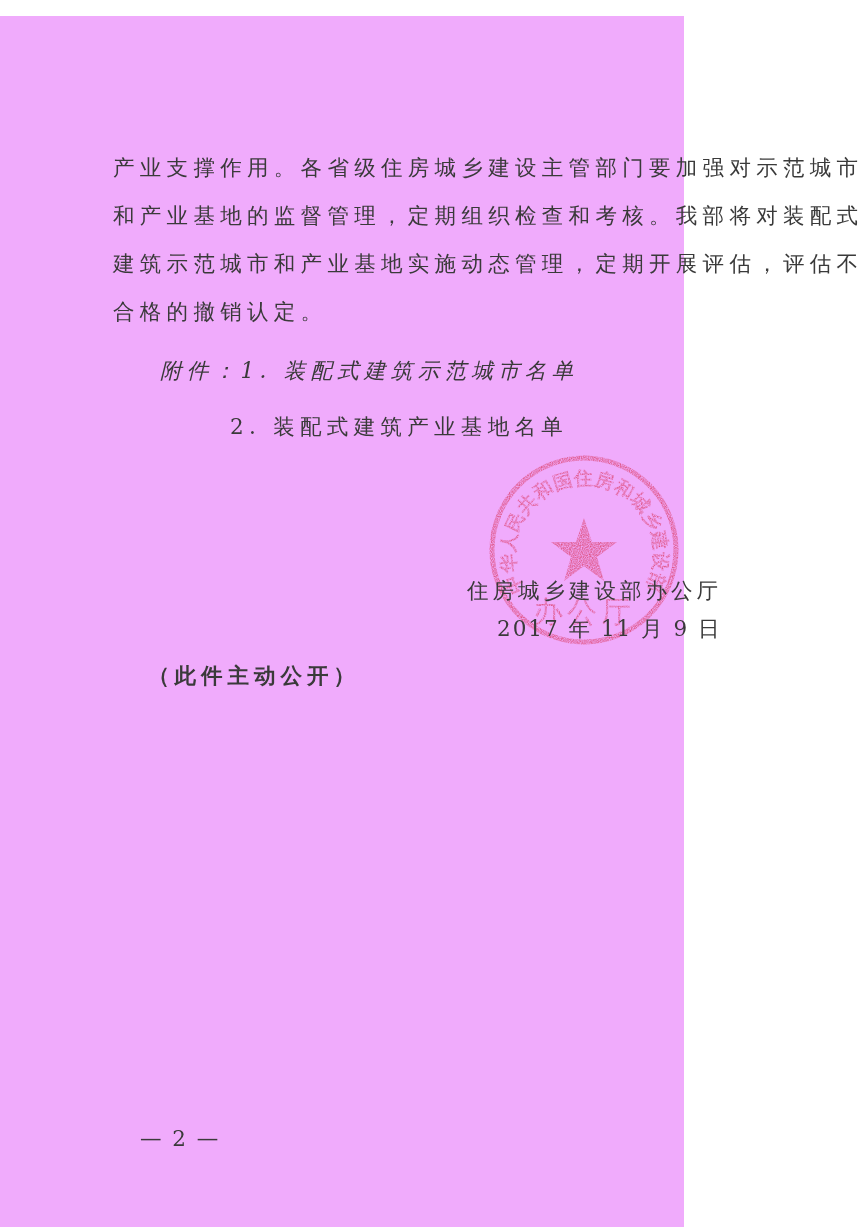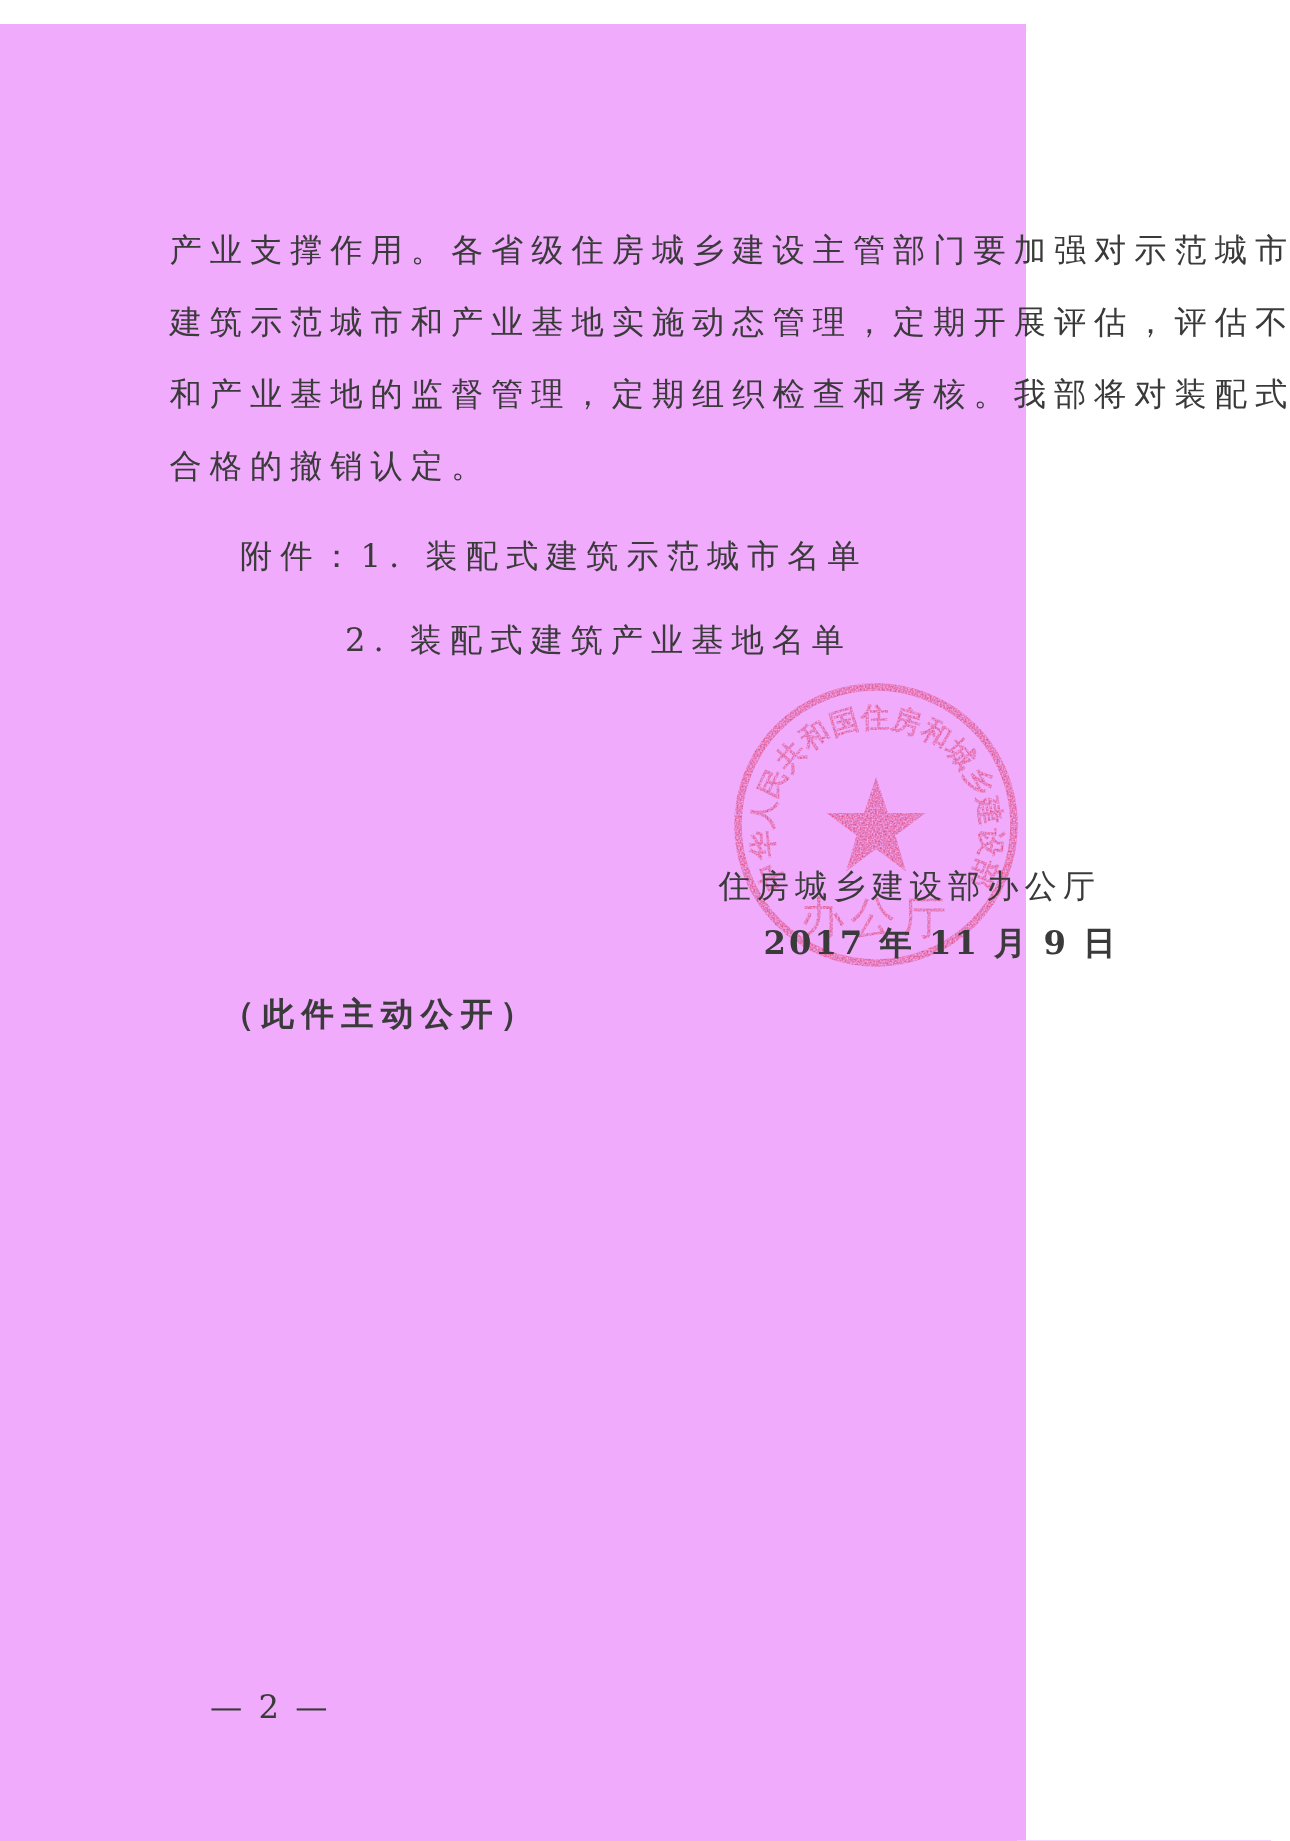--- a/index.html
+++ b/index.html
@@ -5,37 +5,37 @@
   html, body { margin: 0; padding: 0; }
   body {
     width: 860px; height: 1227px; background: #ffffff; position: relative; overflow: hidden;
     font-family: "DejaVu Serif", "Liberation Serif", serif; color: #3a3a3a;
   }
   .page { position: absolute; left: 0; top: 16px; width: 684px; height: 1227px; background: #f0abfc; }
   .para { position: absolute; left: 113px; width: 660px; font-size: 21.5px; letter-spacing: 5.3px; line-height: 48px; margin: 0; }
   .para .line { display: block; white-space: nowrap; height: 48px; }
   .attach { position: absolute; font-size: 21.5px; letter-spacing: 5.3px; white-space: nowrap; }
   .seal { position: absolute; left: 486px; top: 436px; width: 196px; height: 196px; }
-  .sig { position: absolute; font-size: 21.5px; letter-spacing: 4px; white-space: nowrap; color: #3a3a3a; margin-left: 12px; }
+  .sig { position: absolute; font-size: 21.5px; letter-spacing: 4px; white-space: nowrap; color: #3a3a3a; }
   .public { position: absolute; left: 148px; top: 645px; font-size: 21.5px; letter-spacing: 5px; white-space: nowrap; font-weight: bold; }
   .pagenum { position: absolute; left: 140px; top: 1110px; font-size: 21.5px; white-space: nowrap; letter-spacing: 2px; }
 </style>
 </head>
 <body>
 
 <div class="page">
 
   <div class="para" style="top:128px;">
     <span class="line">产业支撑作用。各省级住房城乡建设主管部门要加强对示范城市</span>
+    <span class="line">和产业基地的监督管理，定期组织检查和考核。我部将对装配式</span>
     <span class="line">建筑示范城市和产业基地实施动态管理，定期开展评估，评估不</span>
-    <span class="line">和产业基地的监督管理，定期组织检查和考核。我部将对装配式</span>
     <span class="line">合格的撤销认定。</span>
   </div>
 
-  <div class="attach" style="left:160px; top:340px;">
+  <div class="attach" style="left:160px; top:340px;font-style:italic;">
     <span>附件：</span><span>1. 装配式建筑示范城市名单</span>
   </div>
   <div class="attach" style="left:230px; top:384px;margin-top:12px;">
     <span>2. 装配式建筑产业基地名单</span>
   </div>
 
   <svg class="seal" viewBox="0 0 196 196">
     <defs>
       <path id="ringPath" d="M 38 138 A 70 70 0 1 1 162 132"></path>
       <filter id="grain">
@@ -48,18 +48,18 @@
       <circle cx="98" cy="98" r="92" fill="none" stroke="#d9345a" stroke-width="5"></circle>
       <polygon points="98,66 106,90 131,90 111,105 118,129 98,114 78,129 85,105 65,90 90,90" fill="#d9345a"></polygon>
       <text font-size="19" font-weight="bold" fill="#d9345a" font-family="Liberation Serif, DejaVu Serif, serif" letter-spacing="0.5">
         <textPath href="#ringPath" startOffset="0">中华人民共和国住房和城乡建设部</textPath>
       </text>
       <text x="98" y="170" text-anchor="middle" font-size="30" fill="#d9345a" font-family="Liberation Serif, DejaVu Serif, serif" letter-spacing="4">办公厅</text>
     </g>
   </svg>
 
   <div class="sig" style="left:467px; top:560px;">住房城乡建设部办公厅</div>
-  <div class="sig" style="left:497px; top:598px; letter-spacing:2px;font-weight:bold;">2017 年 11 月 9 日</div>
+  <div class="sig" style="left:497px; top:598px; letter-spacing:2px;">2017 年 11 月 9 日</div>
 
   <div class="public">（此件主动公开）</div>
 
   <div class="pagenum">— 2 —</div>
 </div>
 
 </body></html>

